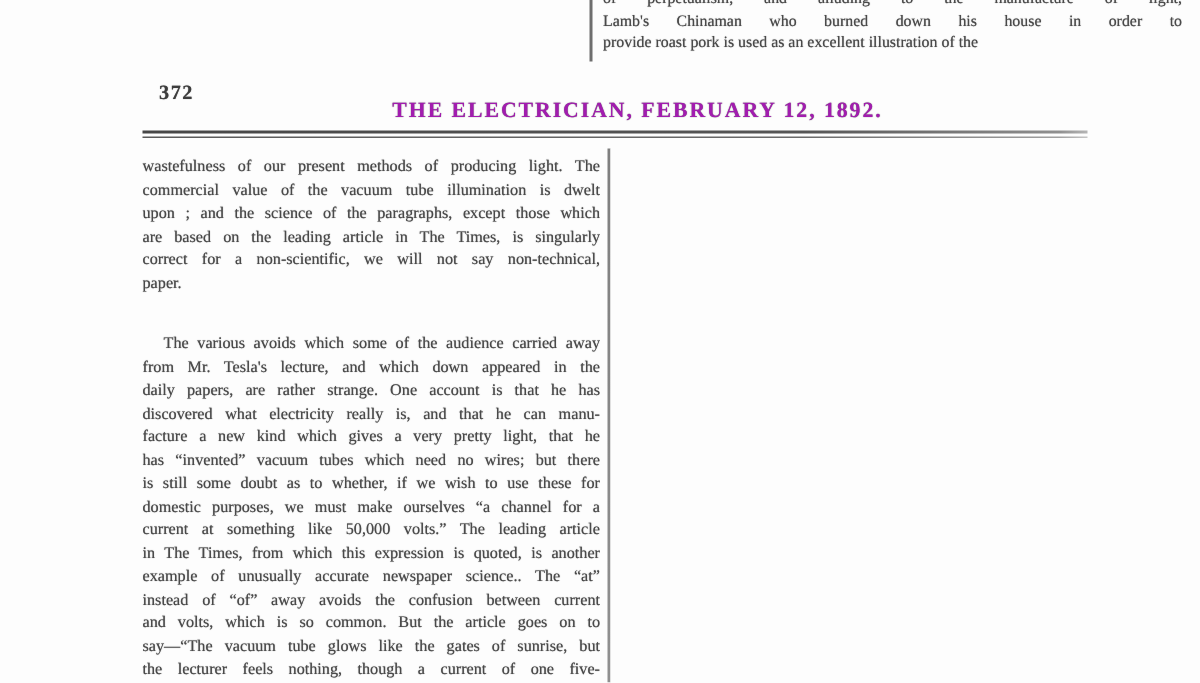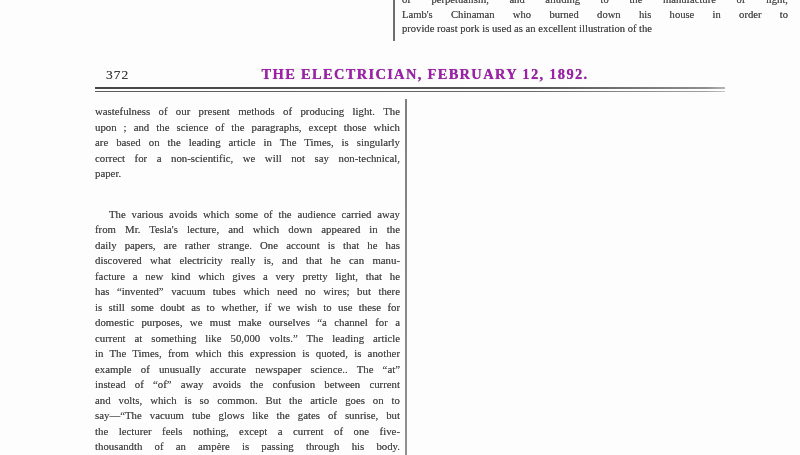--- a/index.html
+++ b/index.html
@@ -25,22 +25,22 @@
   .prev-frag .frag-inner {
     margin-top: -7px;
     padding-left: 7px;
     width: 386px;
     filter: blur(0.25px);
   }
   .prev-frag .jline { line-height: 14.5px; height: 14.5px; font-size: 10.6px; }
   
   .page-number {
     position: absolute;
-    left: 106px; top: 67px;
-    font-size: 13.5px; font-weight: normal;
+    left: 106px; top: 54px;
+    font-size: 13.5px; font-weight: bold;
     letter-spacing: 1px;
     color: #3d3d3d;
     text-shadow: 0 0 0.6px rgba(61,61,61,0.8);
   }
   .journal-title {
     position: absolute;
     left: 250px; top: 66px;
     width: 350px;
     text-align: center;
     font-size: 14.5px; font-weight: bold;
@@ -114,36 +114,37 @@
 <div class="rule-thick"></div>
 <div class="rule-thin"></div>
 
 <div class="col-divider"></div>
 
 <div class="blank-col"></div>
 
 <div class="left-col scanline">
   <div>
     <div class="jline">wastefulness of our present methods of producing light.  The</div>
+    <div class="jline">commercial value of the vacuum tube illumination is dwelt</div>
     <div class="jline">upon ; and the science of the paragraphs, except those which</div>
     <div class="jline">are based on the leading article in The Times, is singularly</div>
     <div class="jline">correct for a non-scientific, we will not say non-technical,</div>
     <div class="jline end">paper.</div>
   </div>
   <div class="para-gap">
     <div class="jline indent">The various avoids which some of the audience carried away</div>
     <div class="jline">from Mr. Tesla's lecture, and which down appeared in the</div>
     <div class="jline">daily papers, are rather strange.  One account is that he has</div>
     <div class="jline">discovered what electricity really is, and that he can manu-</div>
     <div class="jline">facture a new kind which gives a very pretty light, that he</div>
     <div class="jline">has “invented” vacuum tubes which need no wires; but there</div>
     <div class="jline">is still some doubt as to whether, if we wish to use these for</div>
     <div class="jline">domestic purposes, we must make ourselves “a channel for a</div>
     <div class="jline">current at something like 50,000 volts.”  The leading article</div>
     <div class="jline">in The Times, from which this expression is quoted, is another</div>
     <div class="jline">example of unusually accurate newspaper science..  The “at”</div>
     <div class="jline">instead of “of” away avoids the confusion between current</div>
     <div class="jline">and volts, which is so common.  But the article goes on to</div>
     <div class="jline">say—“The vacuum tube glows like the gates of sunrise, but</div>
-    <div class="jline">the lecturer feels nothing, except a current of one five-</div>
+    <div class="jline">the lecturer feels nothing, though a current of one five-</div>
     <div class="jline">thousandth of an ampère is passing through his body.</div>
   </div>
 </div>
 
 </body></html>

